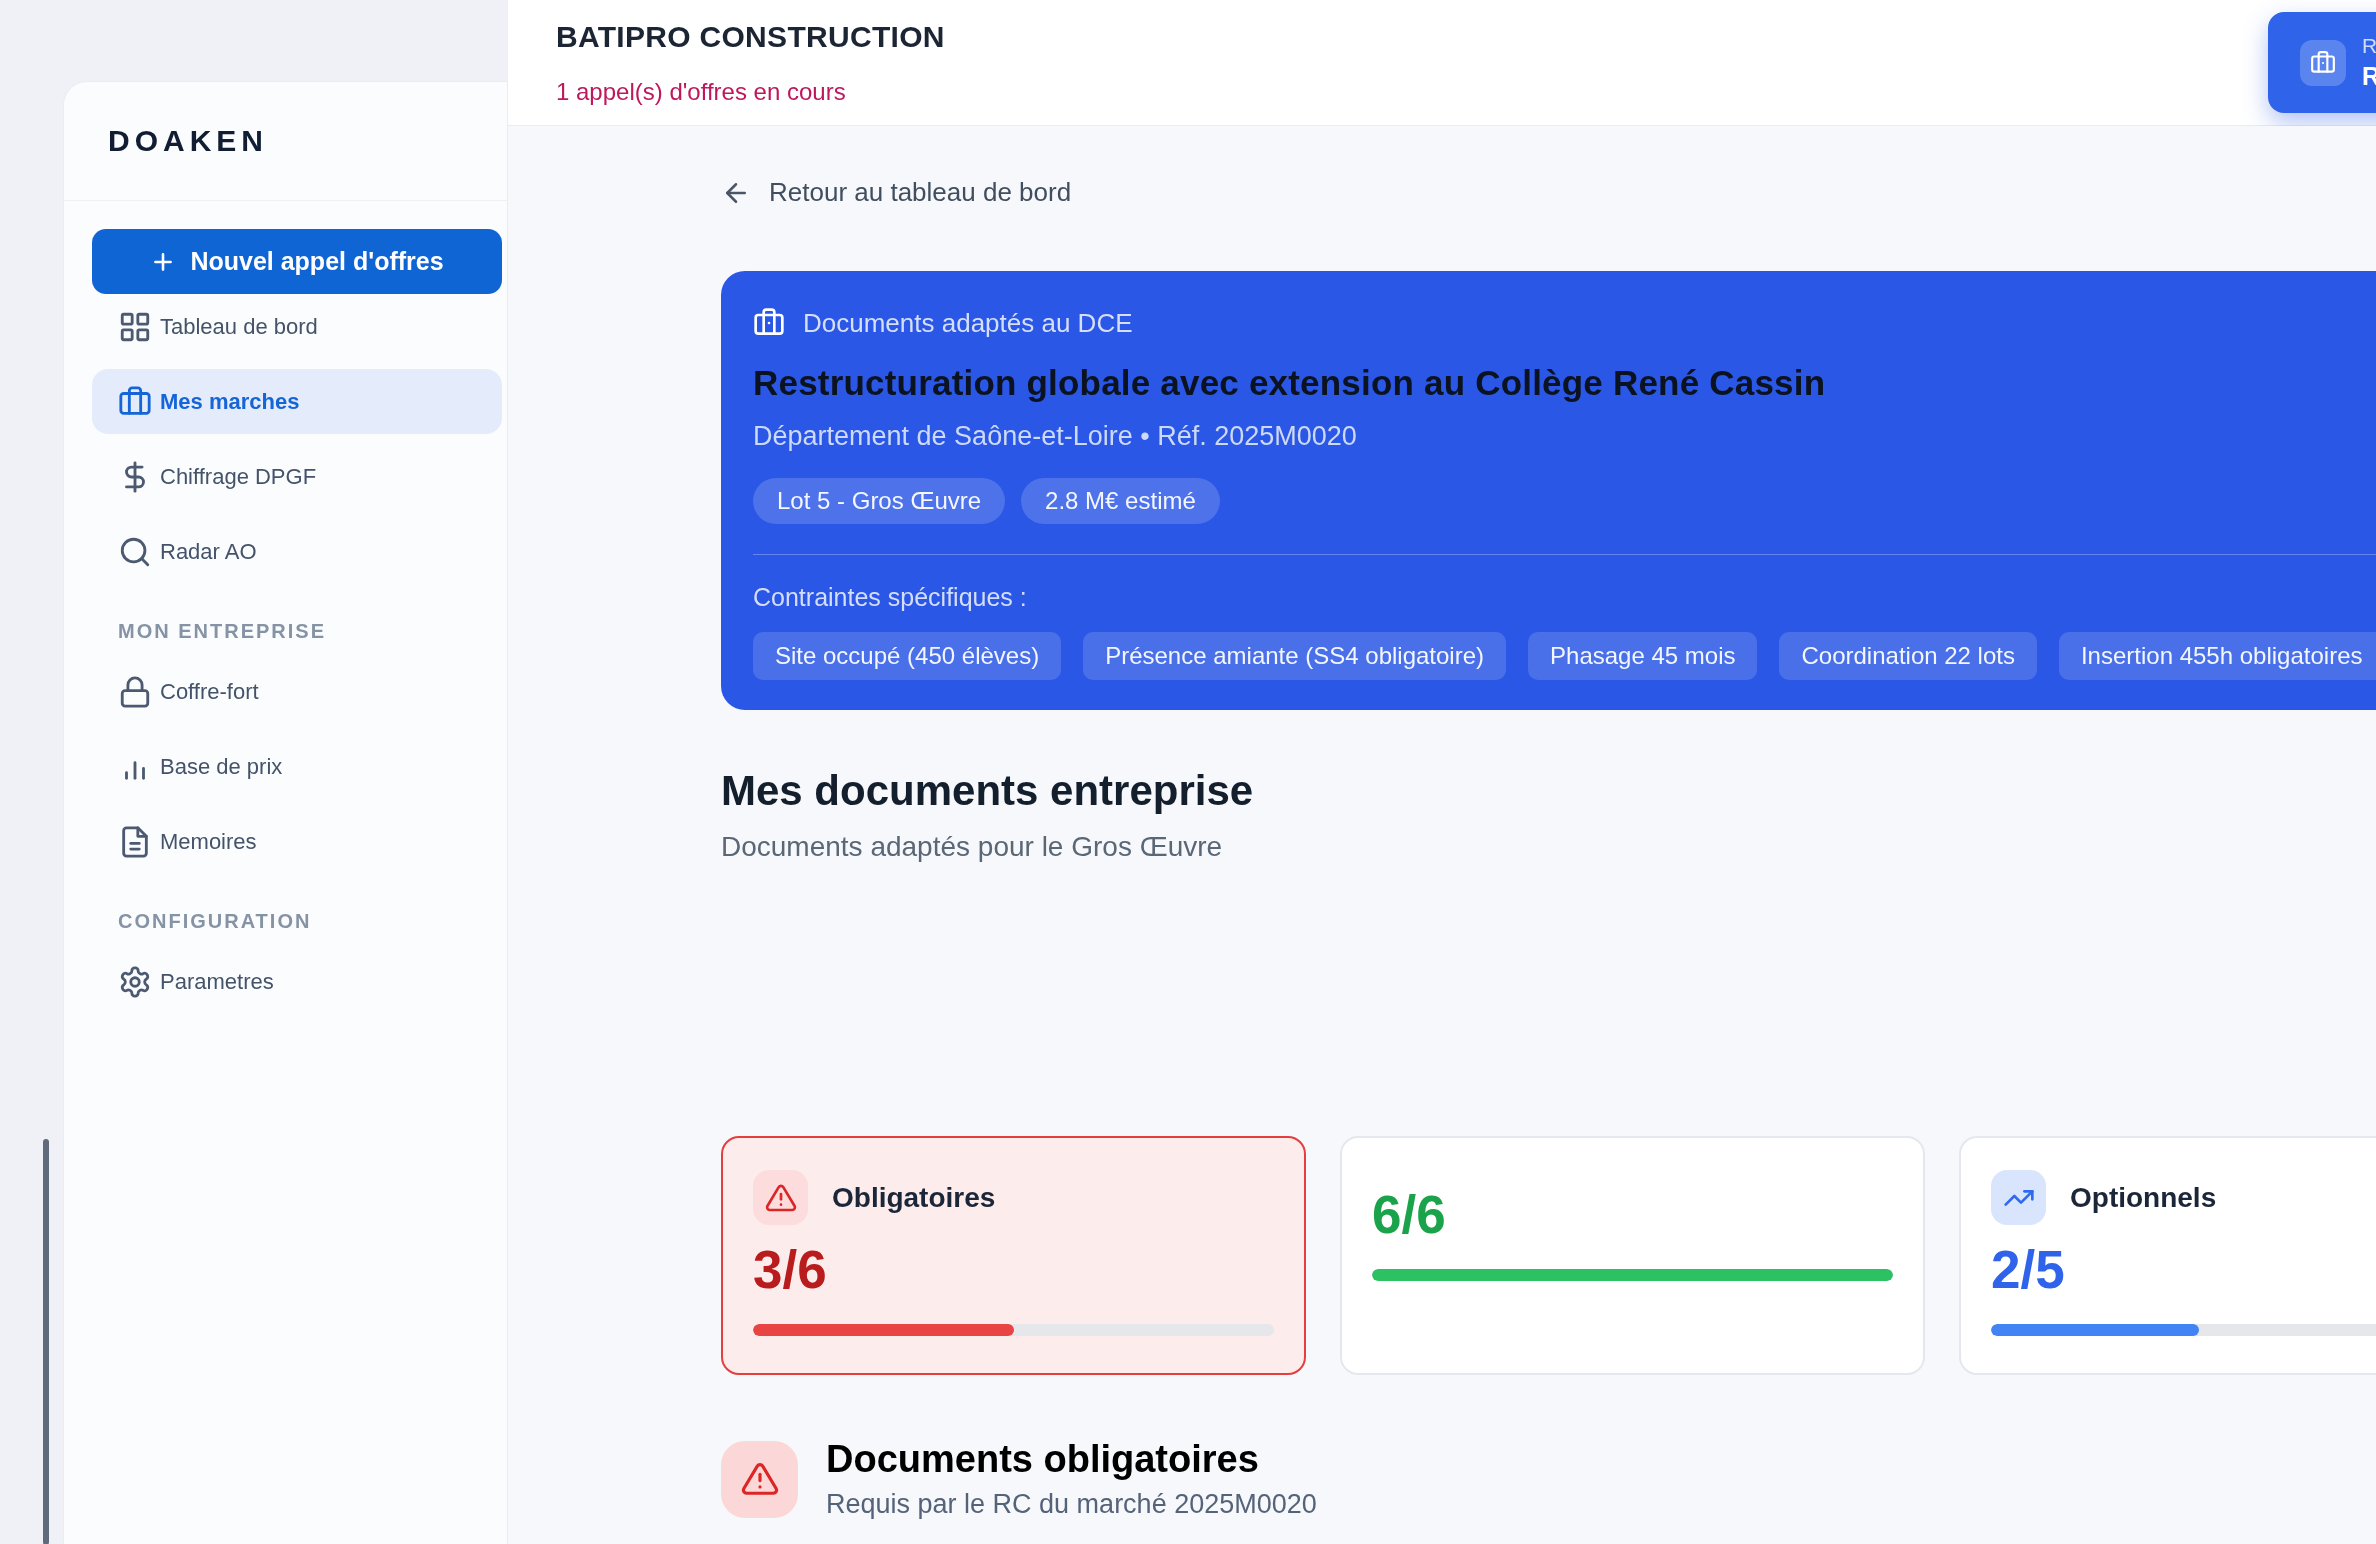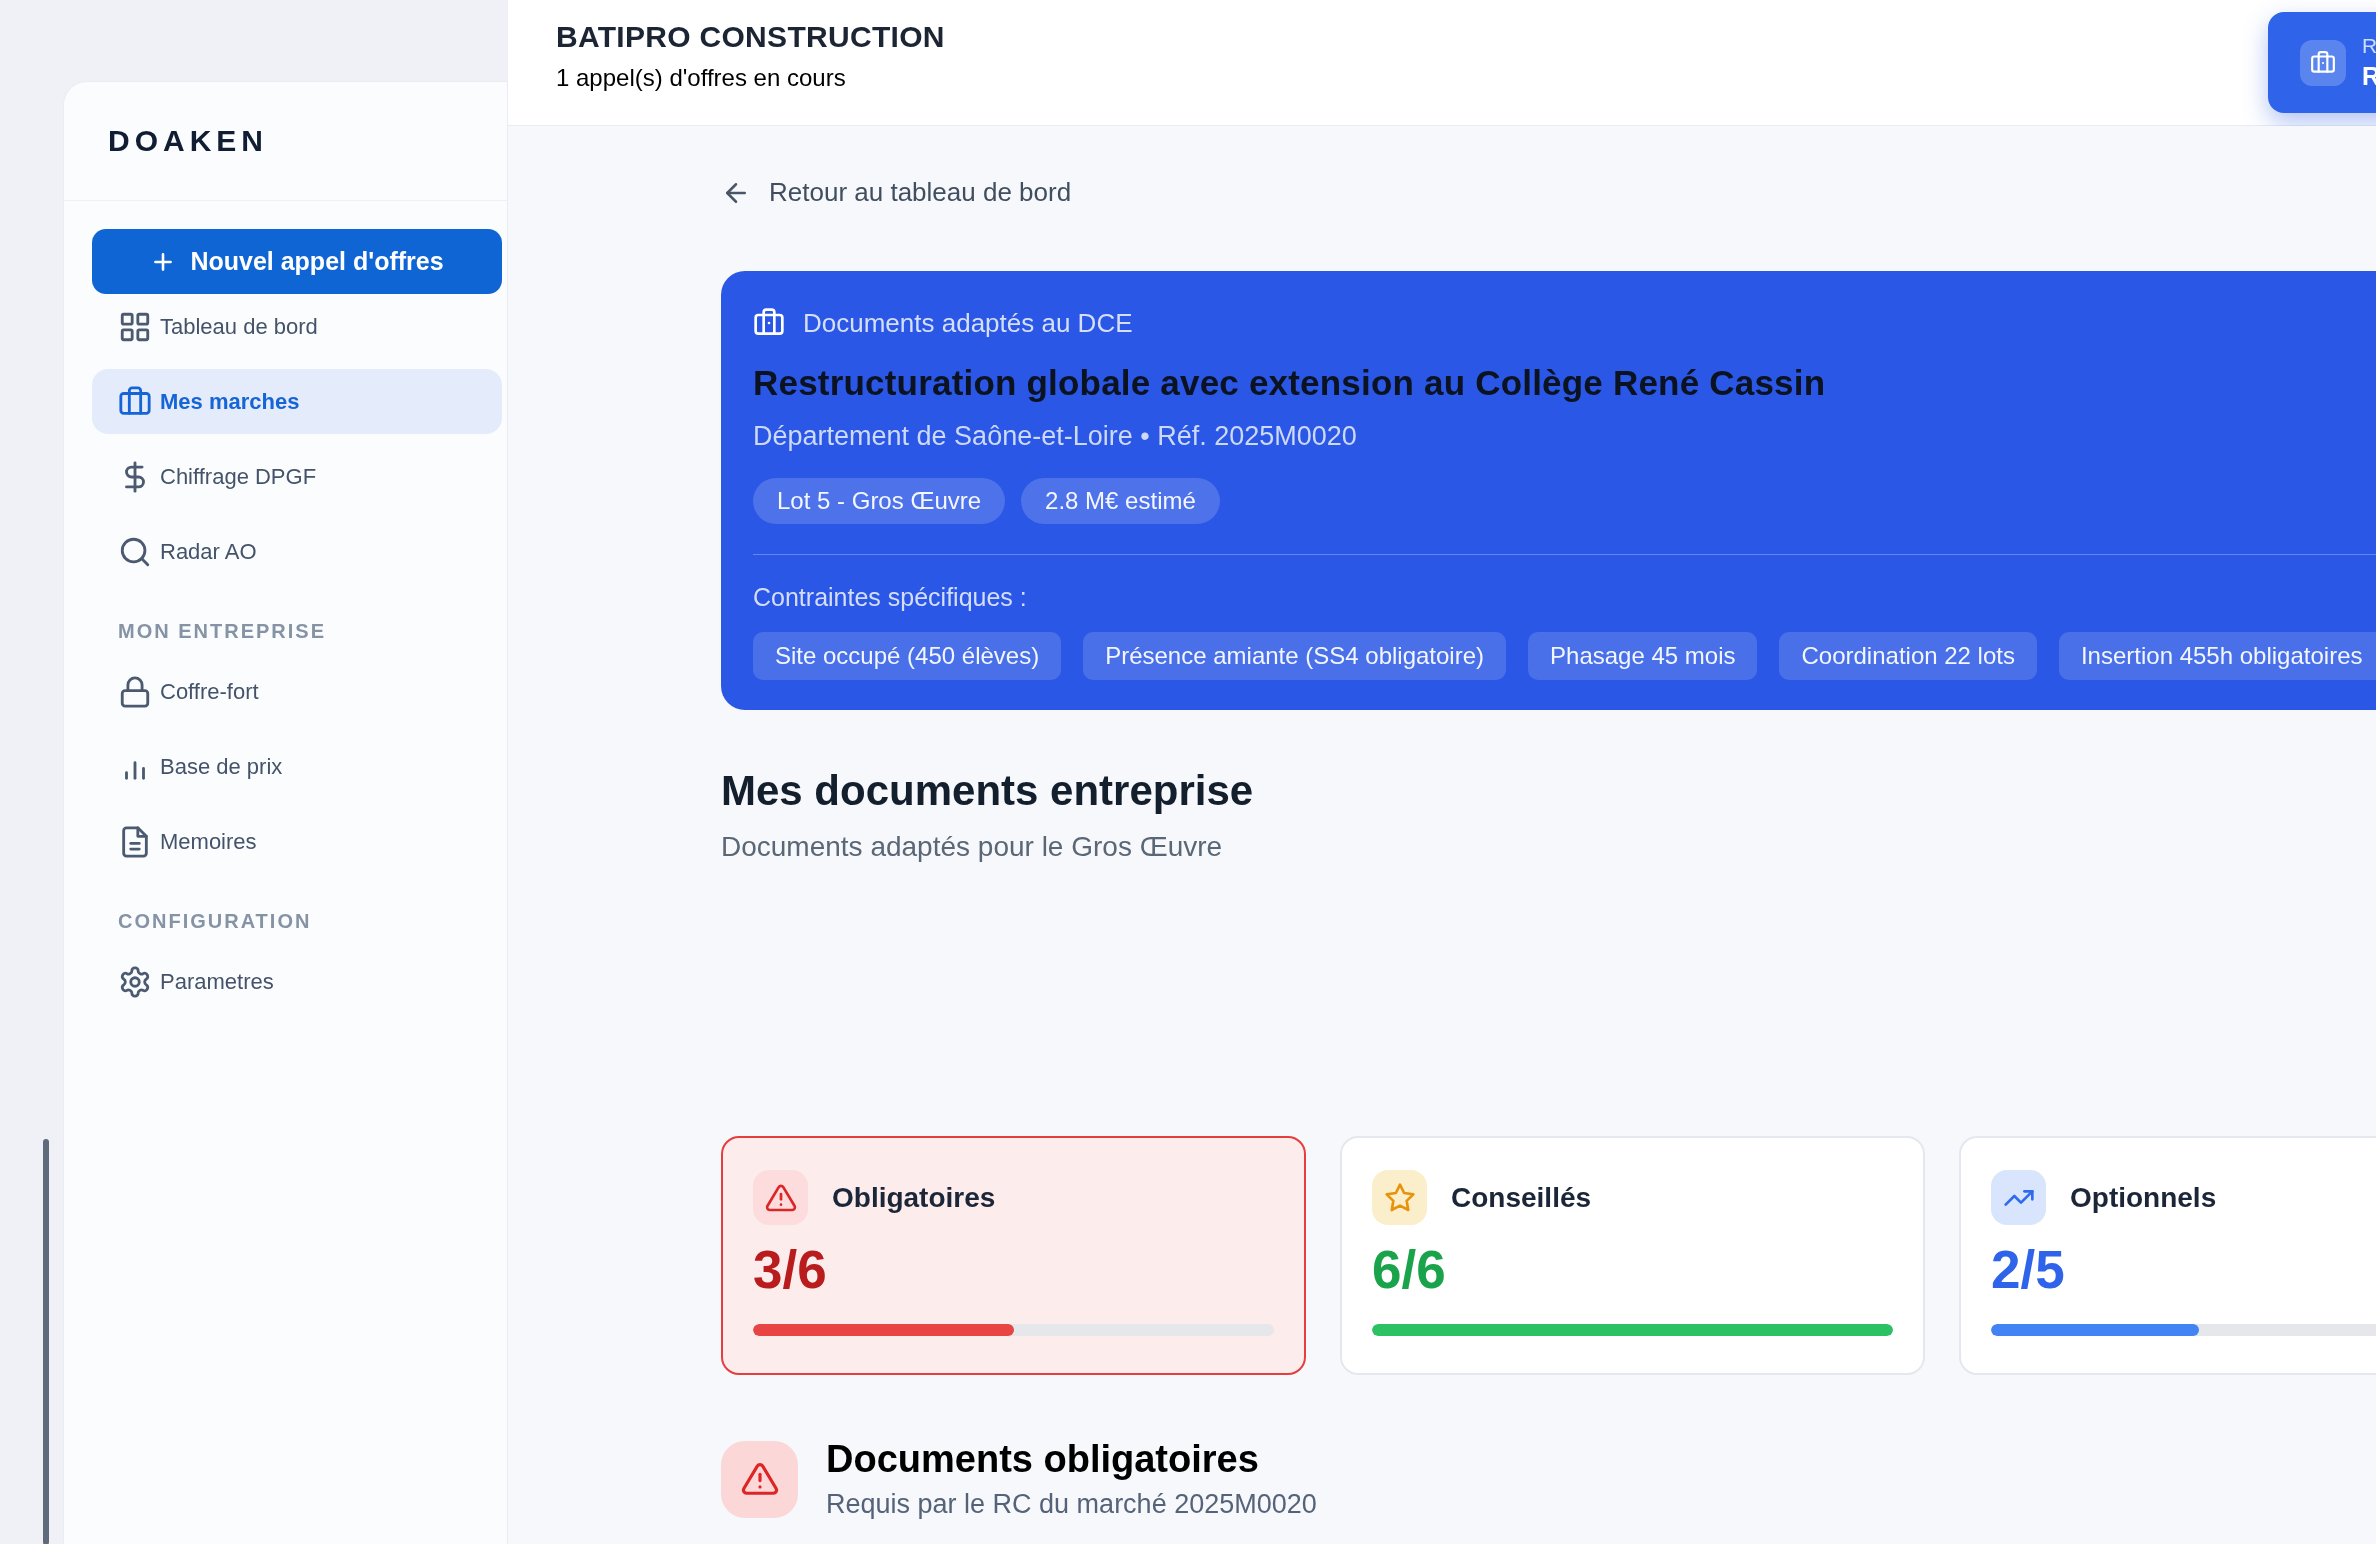--- a/index.html
+++ b/index.html
@@ -31,21 +31,21 @@
   .nav-item .nav-ic { color:#4b5a70; }
   .nav-item.active { background:#e4ecfb; color:#1565d6; font-weight:700; }
   .nav-item.active .nav-ic { color:#1565d6; }
   .section-label { margin:36px 0 16px 26px; font-size:20px; font-weight:700;
     letter-spacing:2px; color:#8593a5; }
 
   
   .header { position:absolute; left:508px; top:0; width:1868px; height:126px;
     background:#ffffff; border-bottom:1px solid #e9edf2; padding:20px 0 0 48px; }
   .header-title { font-size:30px; font-weight:800; color:#1b2534; letter-spacing:0.3px; }
-  .header-sub { margin-top:10px; font-size:24px; color:#000000; }
+  .header-sub { margin-top:24px; font-size:24px; color:#be185d; }
   .header-cta { position:absolute; left:2268px; top:12px; width:238px; height:101px;
     background:#2e63ea; border-radius:16px; display:flex; align-items:center; gap:16px;
     padding-left:32px; box-shadow:0 10px 24px rgba(40,90,230,.35); cursor:pointer; }
   .cta-tile { width:46px; height:46px; border-radius:12px; background:rgba(255,255,255,.22);
     display:flex; align-items:center; justify-content:center; color:#ffffff; flex:0 0 auto; }
   .cta-text { display:flex; flex-direction:column; gap:4px; overflow:hidden; }
   .cta-line1 { font-size:21px; color:#cfdcfa; }
   .cta-line2 { font-size:25px; font-weight:700; color:#ffffff; }
 
   
@@ -284,28 +284,20 @@
           </span>
           <span class="stat-label">Obligatoires</span>
         </div>
         <div class="stat-value val-red">3/6</div>
         <div class="progress">
             <span class="fill-red" style="width: 50%;"></span>
           </div>
       </div>
 
       <div class="stat-card">
-        <div class="stat-top">
-          <span class="stat-tile tile-yellow">
-            <svg width="32" height="32" viewBox="0 0 24 24" fill="none" stroke="currentColor" stroke-width="2" stroke-linecap="round" stroke-linejoin="round">
-                <polygon points="12 2 15.09 8.26 22 9.27 17 14.14 18.18 21.02 12 17.77 5.82 21.02 7 14.14 2 9.27 8.91 8.26 12 2"></polygon>
-              </svg>
-          </span>
-          <span class="stat-label">Conseillés</span>
-        </div>
         <div class="stat-value val-green">6/6</div>
         <div class="progress">
             <span class="fill-green" style="width: 100%;"></span>
           </div>
       </div>
 
       <div class="stat-card">
         <div class="stat-top">
           <span class="stat-tile tile-blue">
             <svg width="32" height="32" viewBox="0 0 24 24" fill="none" stroke="currentColor" stroke-width="2" stroke-linecap="round" stroke-linejoin="round">

